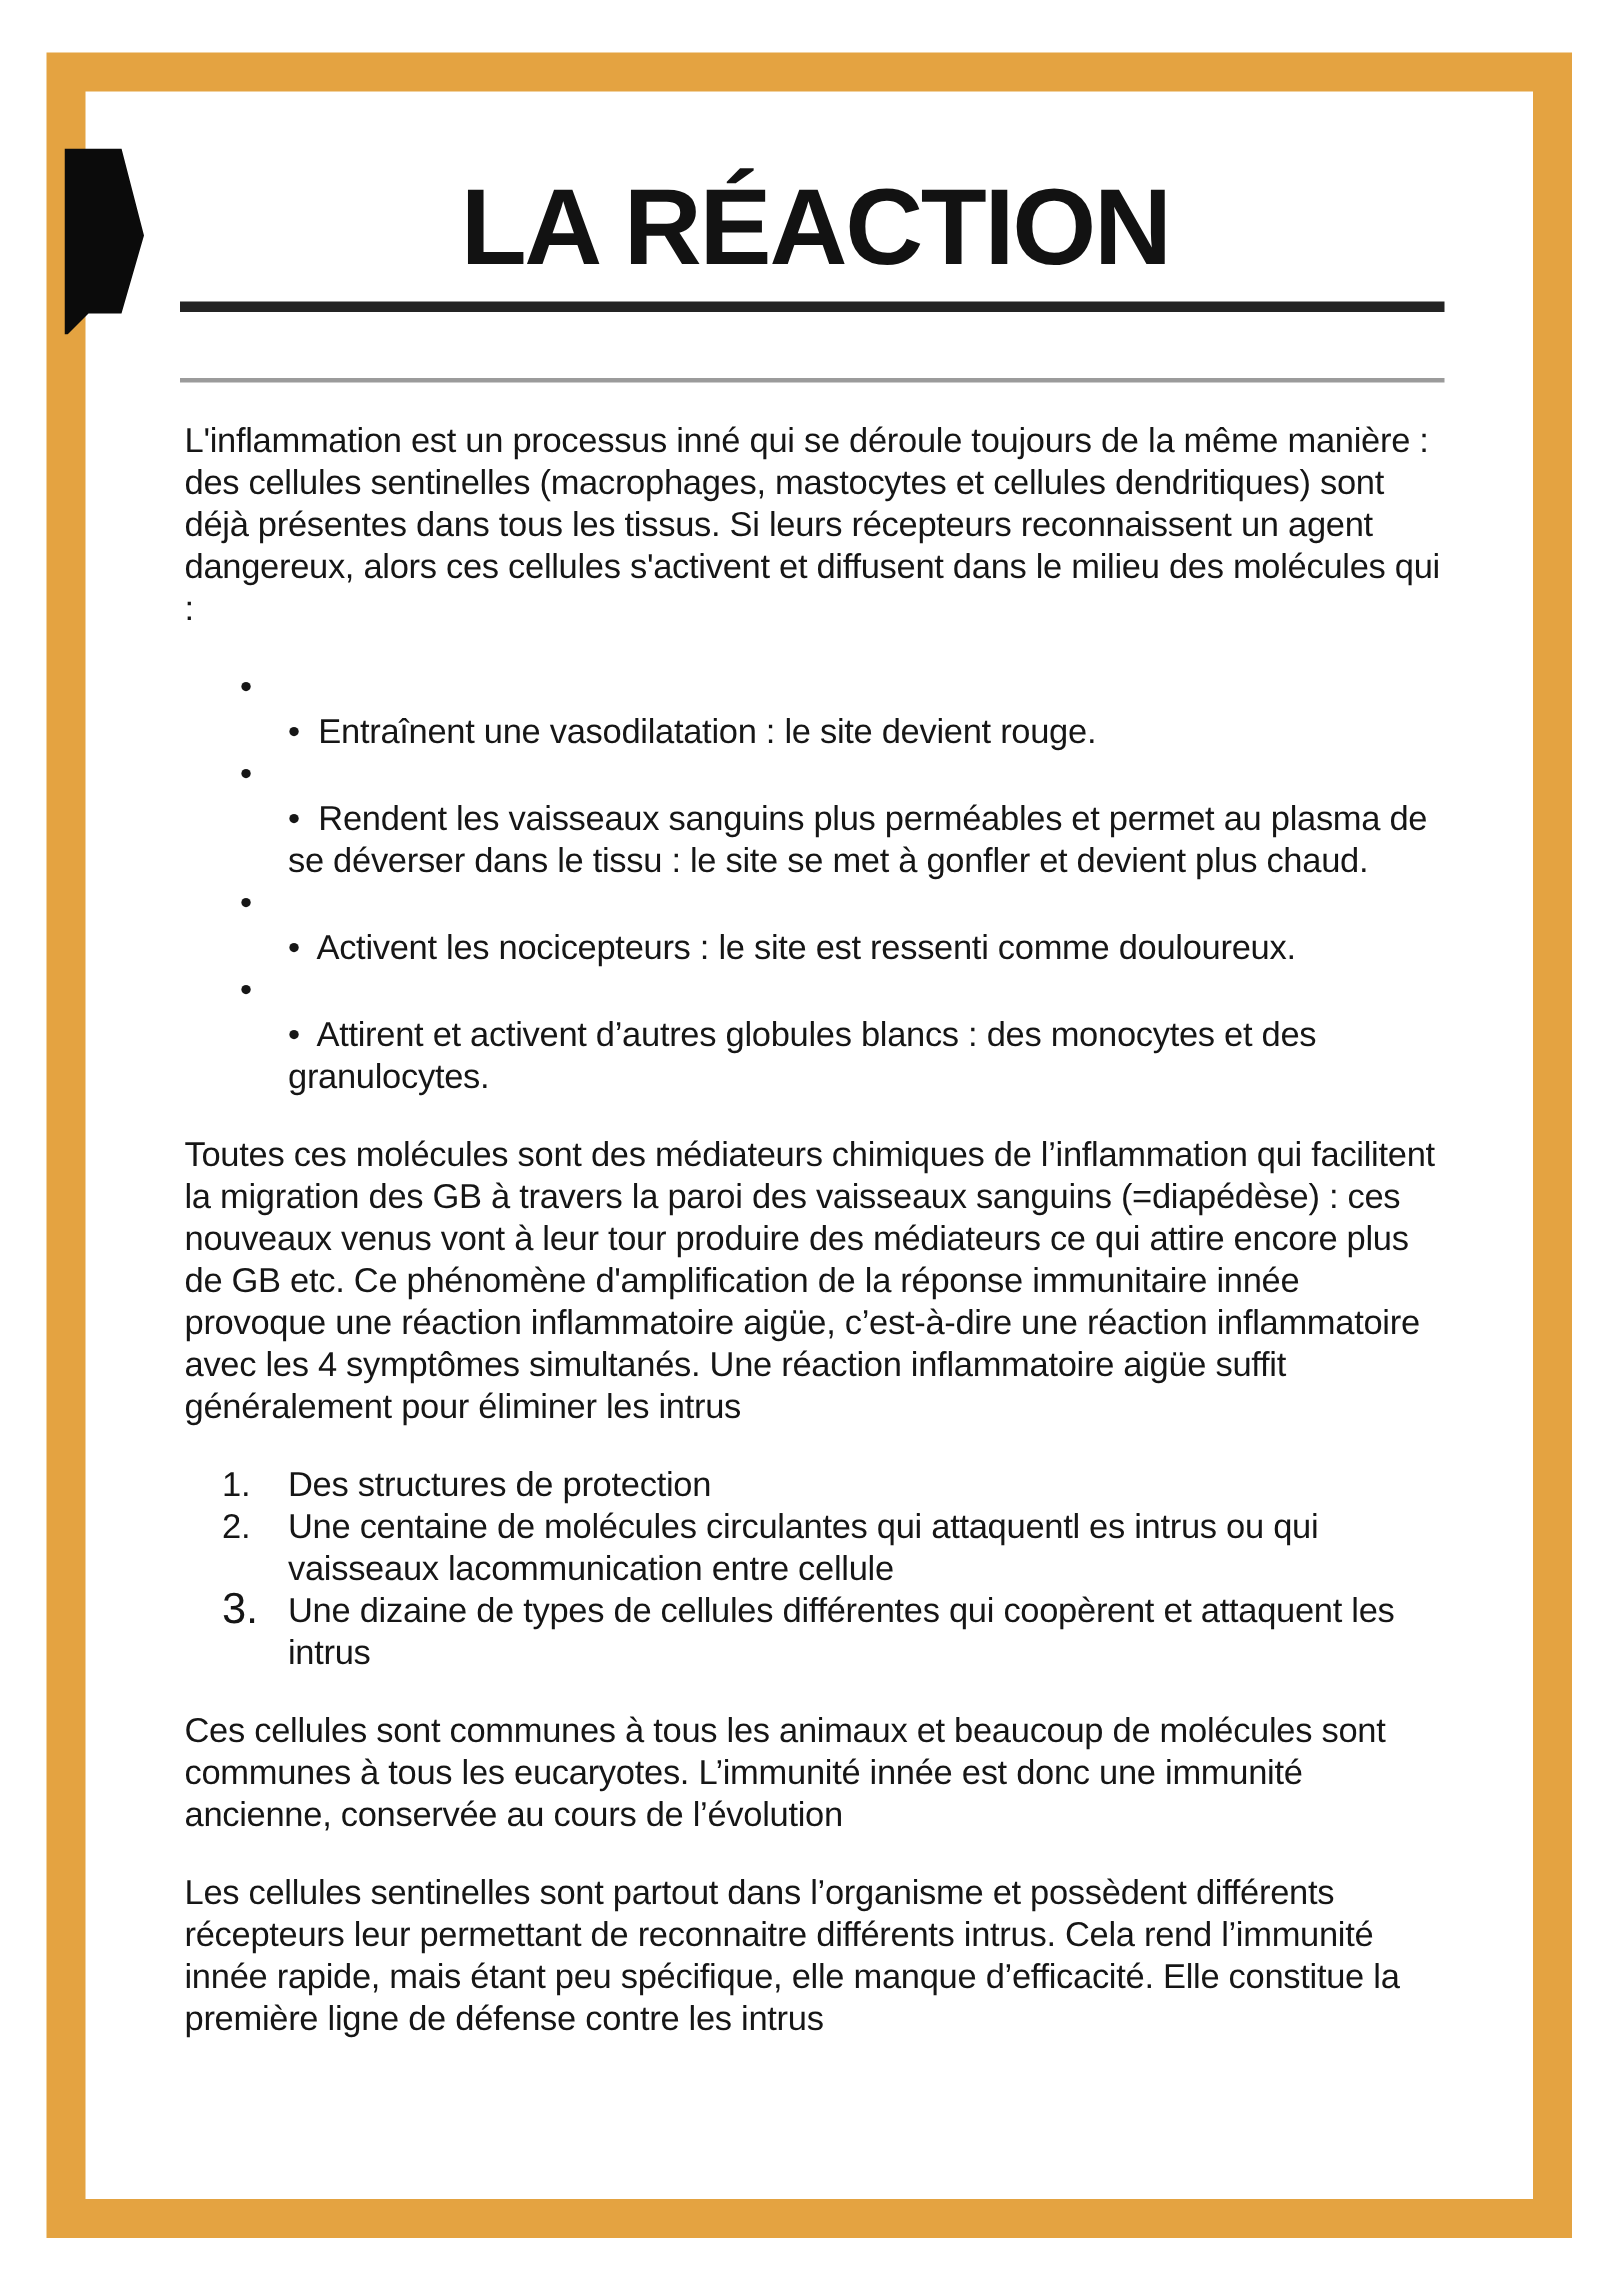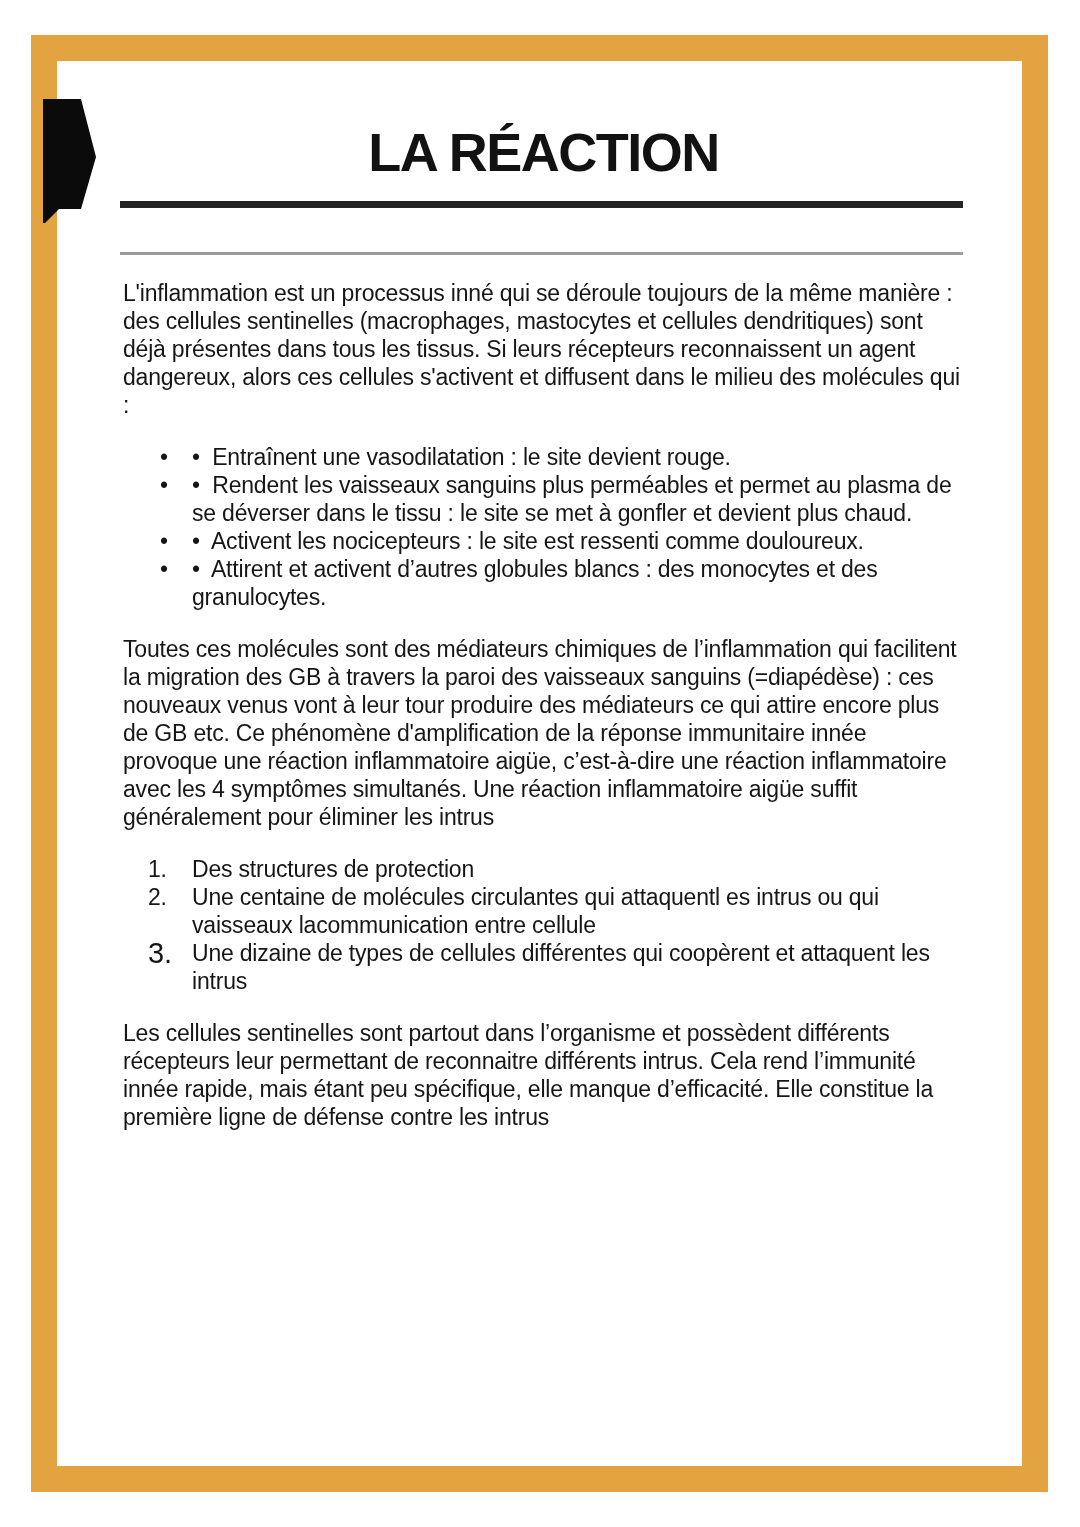--- a/index.html
+++ b/index.html
@@ -39,21 +39,21 @@
     top: 61px;
     width: 966px;
     height: 1405px;
     box-sizing: border-box;
     padding: 0 59px 0 66px;
     overflow: hidden;
   }
   .page-title {
     margin: 60px 0 0 0;
     text-align: center;
-    font-size: 54px;
+    font-size: 72px;
     line-height: 63px;
     font-weight: bold;
     letter-spacing: -1.5px;
     color: #121212;
   }
   .rule-thick {
     margin: 17px 0 0 -3px;
     width: 843px;
     height: 7px;
     background: #242424;
@@ -82,20 +82,21 @@
   ul.bullets li {
     display: flex;
     align-items: flex-start;
   }
   .b-outer {
     flex: 0 0 32px;
   }
   .b-text {
     flex: 1 1 auto;
     white-space: pre-wrap;
+    margin-top: 30px;
   }
   ol.numbered {
     list-style: none;
     margin: 24px 0 0 0;
     padding: 0 0 0 25px;
     width: 816px;
   }
   ol.numbered li {
     display: flex;
     align-items: flex-start;
@@ -163,17 +164,18 @@
       <li>
         <span class="n-marker">2.</span>
         <span class="n-text">Une centaine de molécules circulantes qui attaquentl es intrus ou qui vaisseaux lacommunication entre cellule</span>
       </li>
       <li>
         <span class="n-marker big">3.</span>
         <span class="n-text">Une dizaine de types de cellules différentes qui coopèrent et attaquent les intrus</span>
       </li>
     </ol>
 
+    <p class="para">Ces cellules sont communes à tous les animaux et beaucoup de molécules sont communes à tous les eucaryotes. L’immunité innée est donc une immunité ancienne, conservée au cours de l’évolution</p>
 
     <p class="para">Les cellules sentinelles sont partout dans l’organisme et possèdent différents récepteurs leur permettant de reconnaitre différents intrus. Cela rend l’immunité innée rapide, mais étant peu spécifique, elle manque d’efficacité. Elle constitue la première ligne de défense contre les intrus</p>
 
   </div>
 </div>
 
 </body></html>

